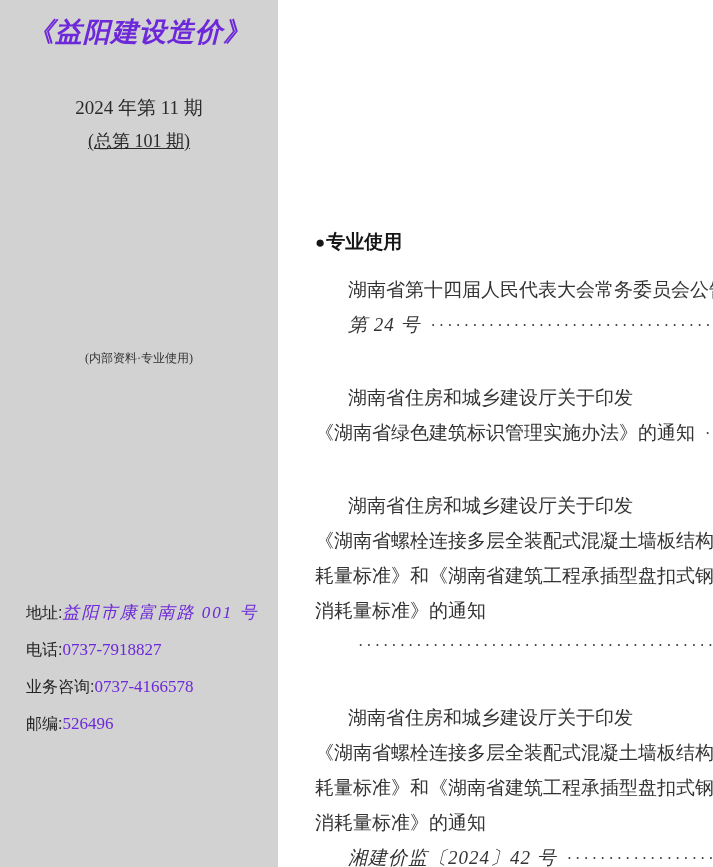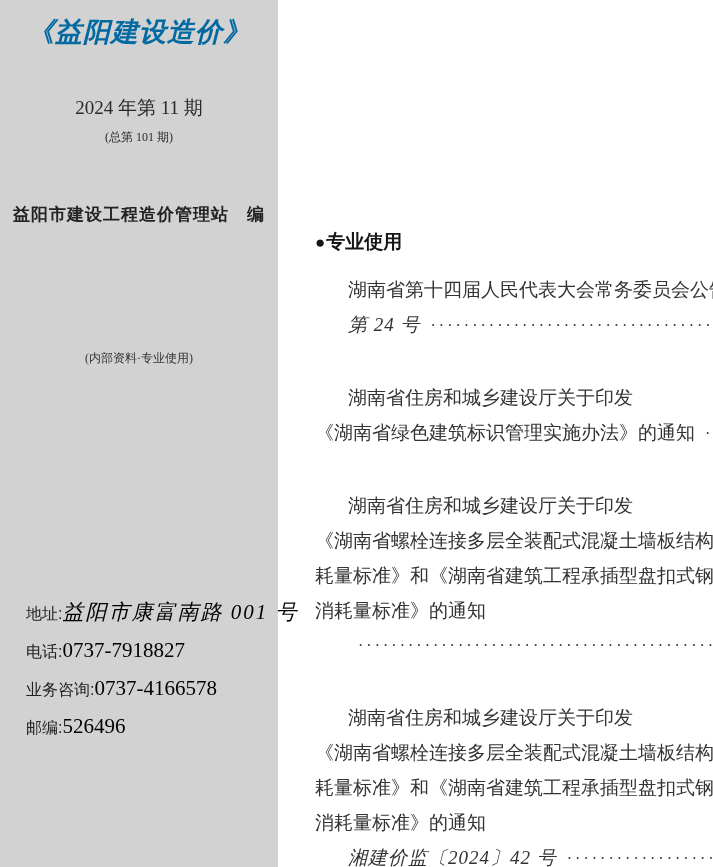--- a/index.html
+++ b/index.html
@@ -15,40 +15,40 @@
   
   .sidebar{
     position:relative;
     width:278px;flex-shrink:0;height:100%;
     background:#d2d2d2;
   }
   .sb-abs{position:absolute;left:0;right:0;text-align:center;}
   .sb-title{
     top:14px;
     font-size:27px;font-weight:bold;font-style:italic;
-    letter-spacing:1px;color:#0369a1;
+    letter-spacing:1px;color:#6d28d9;
     font-family:"Liberation Serif","DejaVu Serif",serif;
   }
   .sb-issue{top:95px;font-size:19px;color:#2a2a2a;}
-  .sb-volume{top:129px;font-size:12px;color:#2a2a2a;}
+  .sb-volume{top:129px;font-size:18px;color:#2a2a2a;text-decoration:underline;}
   .sb-publisher{
     top:203px;
     font-size:17px;font-weight:bold;letter-spacing:1px;color:#222;
     font-family:"Liberation Sans","DejaVu Sans",sans-serif;
   }
   .sb-note{top:350px;font-size:12px;color:#333;}
   .sb-contact{
     position:absolute;top:594px;left:26px;right:6px;text-align:left;
   }
   .contact-row{line-height:37px;white-space:nowrap;font-size:16px;}
   .contact-label{
     font-weight:normal;color:#222;
     font-family:"Liberation Sans","DejaVu Sans",sans-serif;
   }
-  .contact-value{color:#000000;font-size:21px;}
+  .contact-value{color:#6d28d9;font-size:17px;}
   .contact-value.kaiti{font-style:italic;letter-spacing:2px;}
   
   .content{
     flex:1;box-sizing:border-box;height:100%;
     padding:0 14px 0 37px;
     background:#ffffff;
   }
   .toc-heading{
     margin:0;padding-top:62px;
     text-align:center;
@@ -79,21 +79,20 @@
 </style>
 </head>
 <body>
 
 <div class="page">
 
   <div class="sidebar">
     <div class="sb-abs sb-title">《益阳建设造价》</div>
     <div class="sb-abs sb-issue">2024 年第 11 期</div>
     <div class="sb-abs sb-volume">(总第 101 期)</div>
-    <div class="sb-abs sb-publisher">益阳市建设工程造价管理站　编</div>
     <div class="sb-abs sb-note">(内部资料·专业使用)</div>
     <div class="sb-contact">
         <div class="contact-row"><span class="contact-label">地址:</span><span class="contact-value kaiti">益阳市康富南路 001 号</span></div>
         <div class="contact-row"><span class="contact-label">电话:</span><span class="contact-value">0737-7918827</span></div>
         <div class="contact-row"><span class="contact-label">业务咨询:</span><span class="contact-value">0737-4166578</span></div>
         <div class="contact-row"><span class="contact-label">邮编:</span><span class="contact-value">526496</span></div>
       </div>
   </div>
 
   <div class="content">

